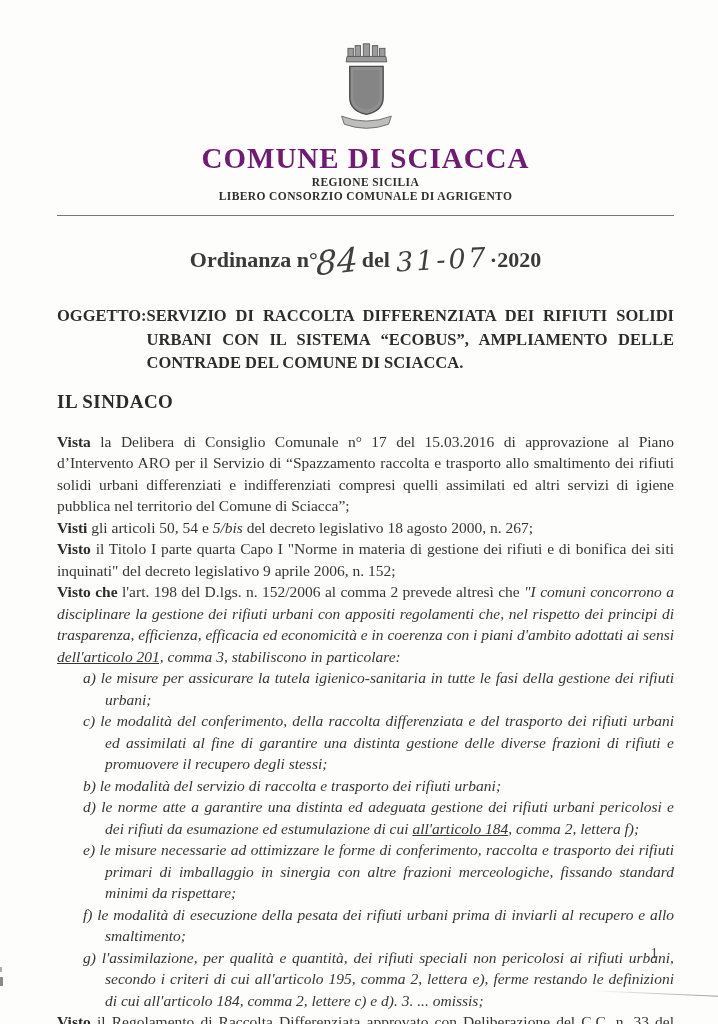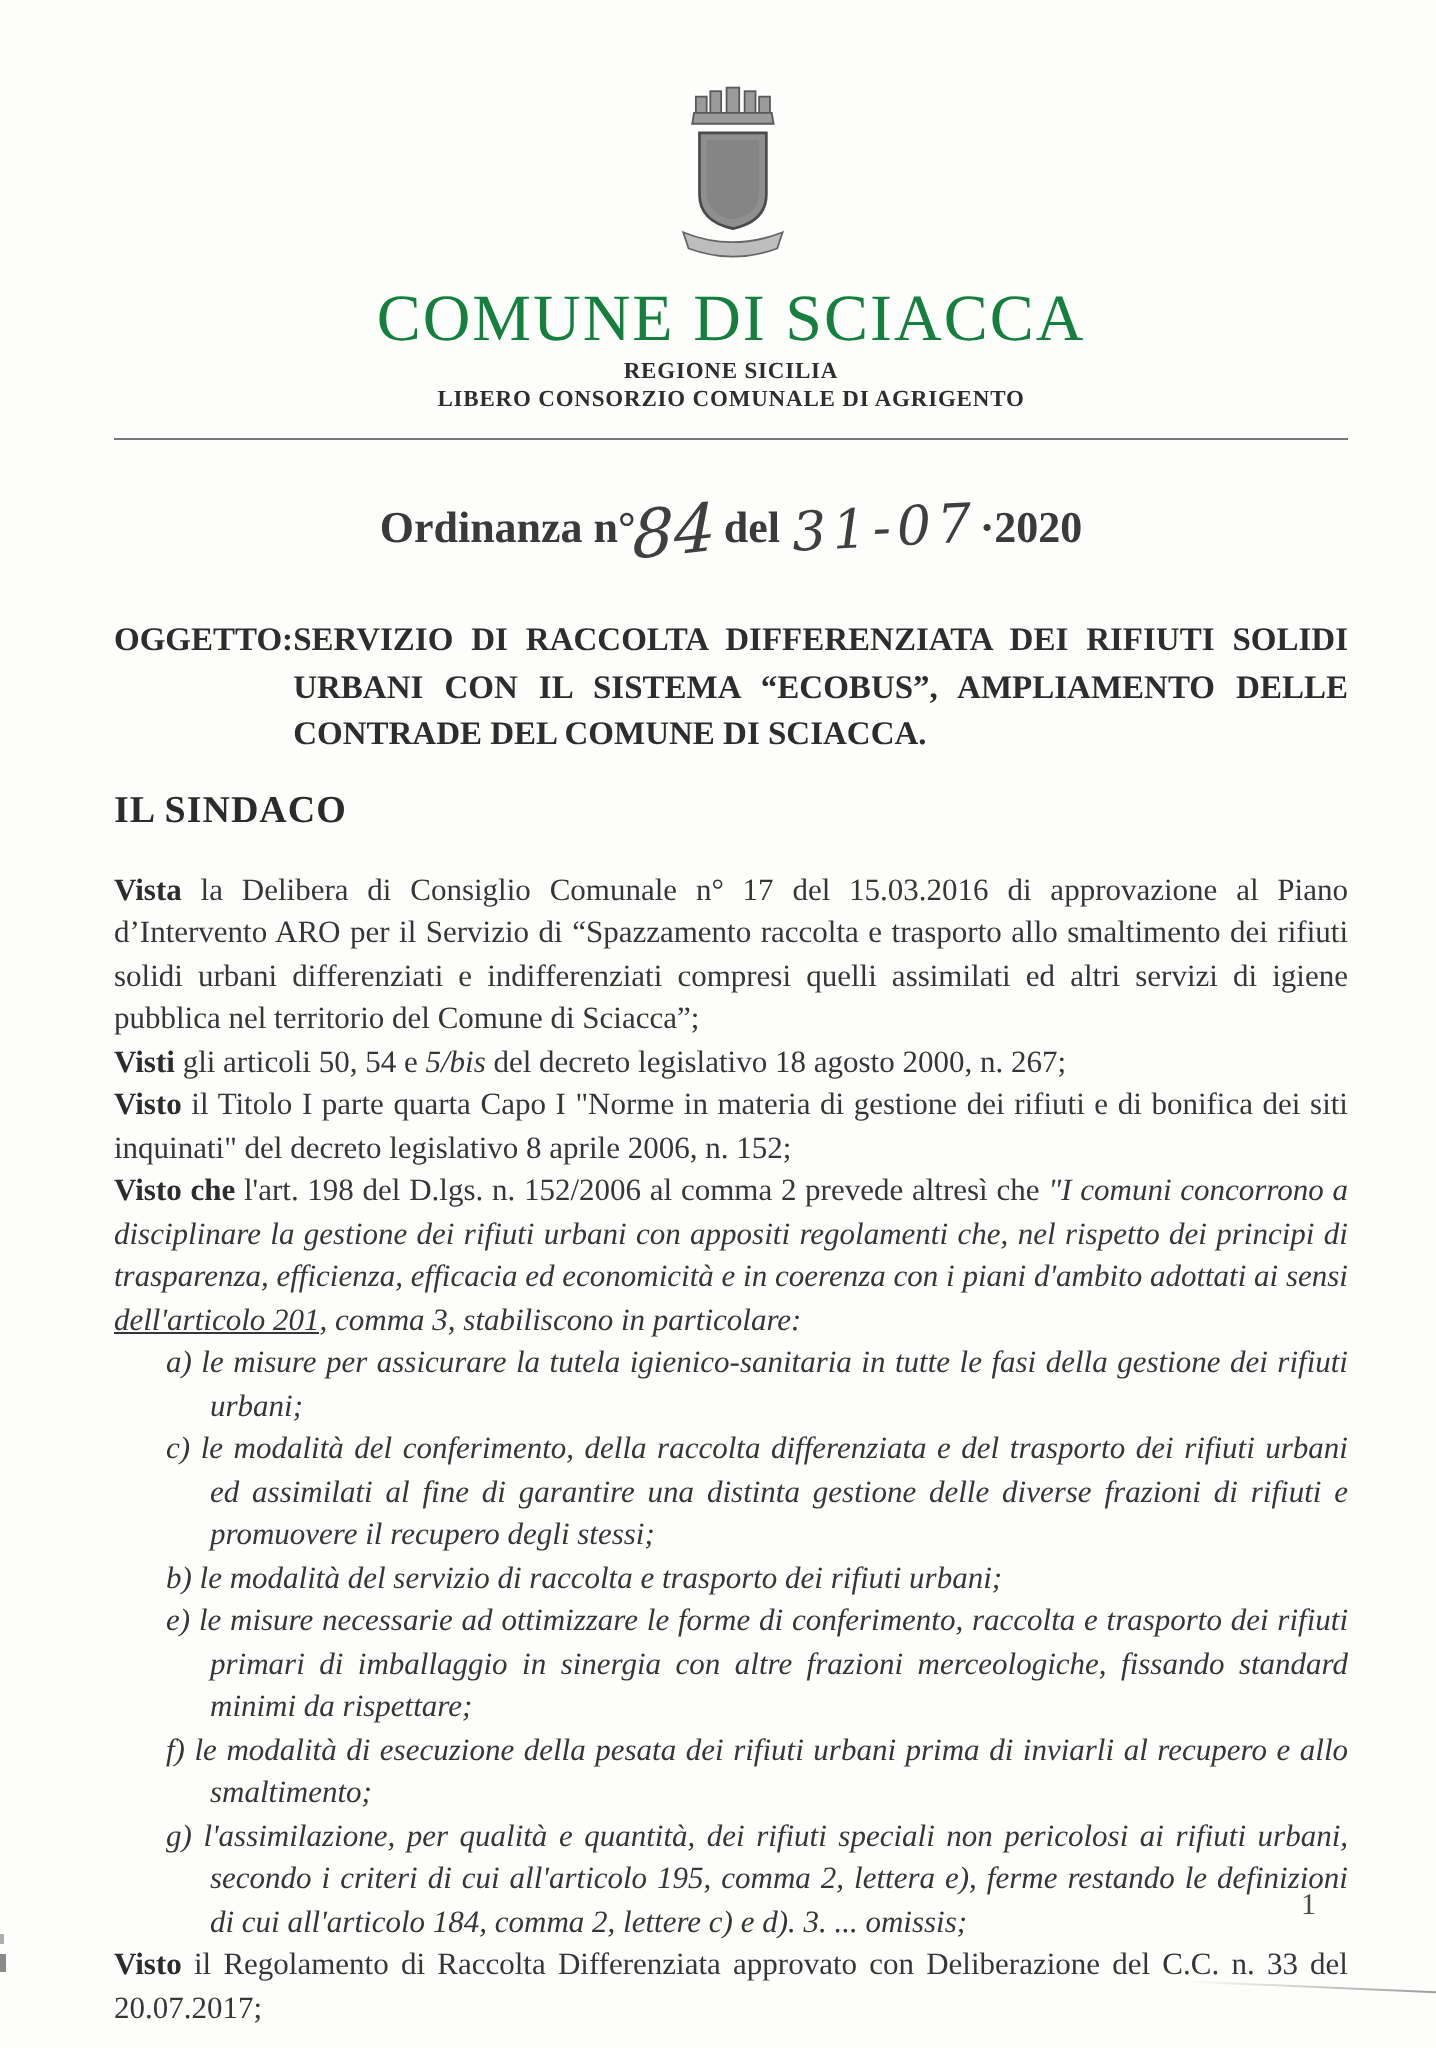--- a/index.html
+++ b/index.html
@@ -12,21 +12,21 @@
     color:#333;
     overflow:hidden;
     box-shadow:0 0 4px rgba(0,0,0,.2);
   }
   .content{padding:0 44px 0 57px;}
 
   
   .crest-wrap{display:flex;justify-content:center;padding-top:42px;}
   .muni-name{
     text-align:center;margin-top:6px;
-    font-size:33px;font-weight:normal;letter-spacing:1px;color:#15803d;
+    font-size:29px;font-weight:bold;letter-spacing:1px;color:#701a75;
   }
   .muni-sub{
     text-align:center;font-size:11.5px;font-weight:bold;
     letter-spacing:.4px;color:#2e2e2e;line-height:14px;
   }
   .head-rule{
     margin:12px 0 0 0;border:none;border-top:1.5px solid #555;
     width:100%;opacity:.8;
   }
 
@@ -119,25 +119,26 @@
     <div class="subject">
       <div class="subject-label">OGGETTO:</div>
       <div class="subject-text">SERVIZIO DI RACCOLTA DIFFERENZIATA DEI RIFIUTI SOLIDI URBANI CON IL SISTEMA “ECOBUS”, AMPLIAMENTO DELLE CONTRADE DEL COMUNE DI SCIACCA.</div>
     </div>
 
     <div class="issuer">IL SINDACO</div>
 
     <div class="doc-body">
         <div class="para"><span class="b">Vista</span><span> la Delibera di Consiglio Comunale n° 17 del 15.03.2016 di approvazione al Piano d’Intervento ARO per il Servizio di “Spazzamento raccolta e trasporto allo smaltimento dei rifiuti solidi urbani differenziati e indifferenziati compresi quelli assimilati ed altri servizi di igiene pubblica nel territorio del Comune di Sciacca”;</span></div>
         <div class="para"><span class="b">Visti</span><span> gli articoli 50, 54 e </span><span class="i">5/bis</span><span> del decreto legislativo 18 agosto 2000, n. 267;</span></div>
-        <div class="para"><span class="b">Visto</span><span> il Titolo I parte quarta Capo I "Norme in materia di gestione dei rifiuti e di bonifica dei siti inquinati" del decreto legislativo 8 aprile 2006, n. 152;</span></div>
+        <div class="para"><span class="b">Visto</span><span> il Titolo I parte quarta Capo I "Norme in materia di gestione dei rifiuti e di bonifica dei siti inquinati" del decreto legislativo 9 aprile 2006, n. 152;</span></div>
         <div class="para"><span class="b">Visto che</span><span> l'art. 198 del D.lgs. n. 152/2006 al comma 2 prevede altresì che </span><span class="i">"I comuni concorrono a disciplinare la gestione dei rifiuti urbani con appositi regolamenti che, nel rispetto dei principi di trasparenza, efficienza, efficacia ed economicità e in coerenza con i piani d'ambito adottati ai sensi </span><span class="i u">dell'articolo 201,</span><span class="i"> comma 3, stabiliscono in particolare:</span></div>
         <div class="item"><span class="ilabel">a) </span><span class="i">le misure per assicurare la tutela igienico-sanitaria in tutte le fasi della gestione dei rifiuti urbani;</span></div>
         <div class="item"><span class="ilabel">c) </span><span class="i">le modalità del conferimento, della raccolta differenziata e del trasporto dei rifiuti urbani ed assimilati al fine di garantire una distinta gestione delle diverse frazioni di rifiuti e promuovere il recupero degli stessi;</span></div>
         <div class="item"><span class="ilabel">b) </span><span class="i">le modalità del servizio di raccolta e trasporto dei rifiuti urbani;</span></div>
+        <div class="item"><span class="ilabel">d) </span><span class="i">le norme atte a garantire una distinta ed adeguata gestione dei rifiuti urbani pericolosi e dei rifiuti da esumazione ed estumulazione di cui </span><span class="i u">all'articolo 184,</span><span class="i"> comma 2, lettera f);</span></div>
         <div class="item"><span class="ilabel">e) </span><span class="i">le misure necessarie ad ottimizzare le forme di conferimento, raccolta e trasporto dei rifiuti primari di imballaggio in sinergia con altre frazioni merceologiche, fissando standard minimi da rispettare;</span></div>
         <div class="item"><span class="ilabel">f) </span><span class="i">le modalità di esecuzione della pesata dei rifiuti urbani prima di inviarli al recupero e allo smaltimento;</span></div>
         <div class="item"><span class="ilabel">g) </span><span class="i">l'assimilazione, per qualità e quantità, dei rifiuti speciali non pericolosi ai rifiuti urbani, secondo i criteri di cui all'articolo 195, comma 2, lettera e), ferme restando le definizioni di cui all'articolo 184, comma 2, lettere c) e d). 3. ... omissis;</span></div>
         <div class="para"><span class="b">Visto</span><span> il Regolamento di Raccolta Differenziata approvato con Deliberazione del C.C. n. 33 del 20.07.2017;</span></div>
       </div>
 
   </div>
 
   <div class="page-number">1</div>
   <div class="artifact-line"></div>

